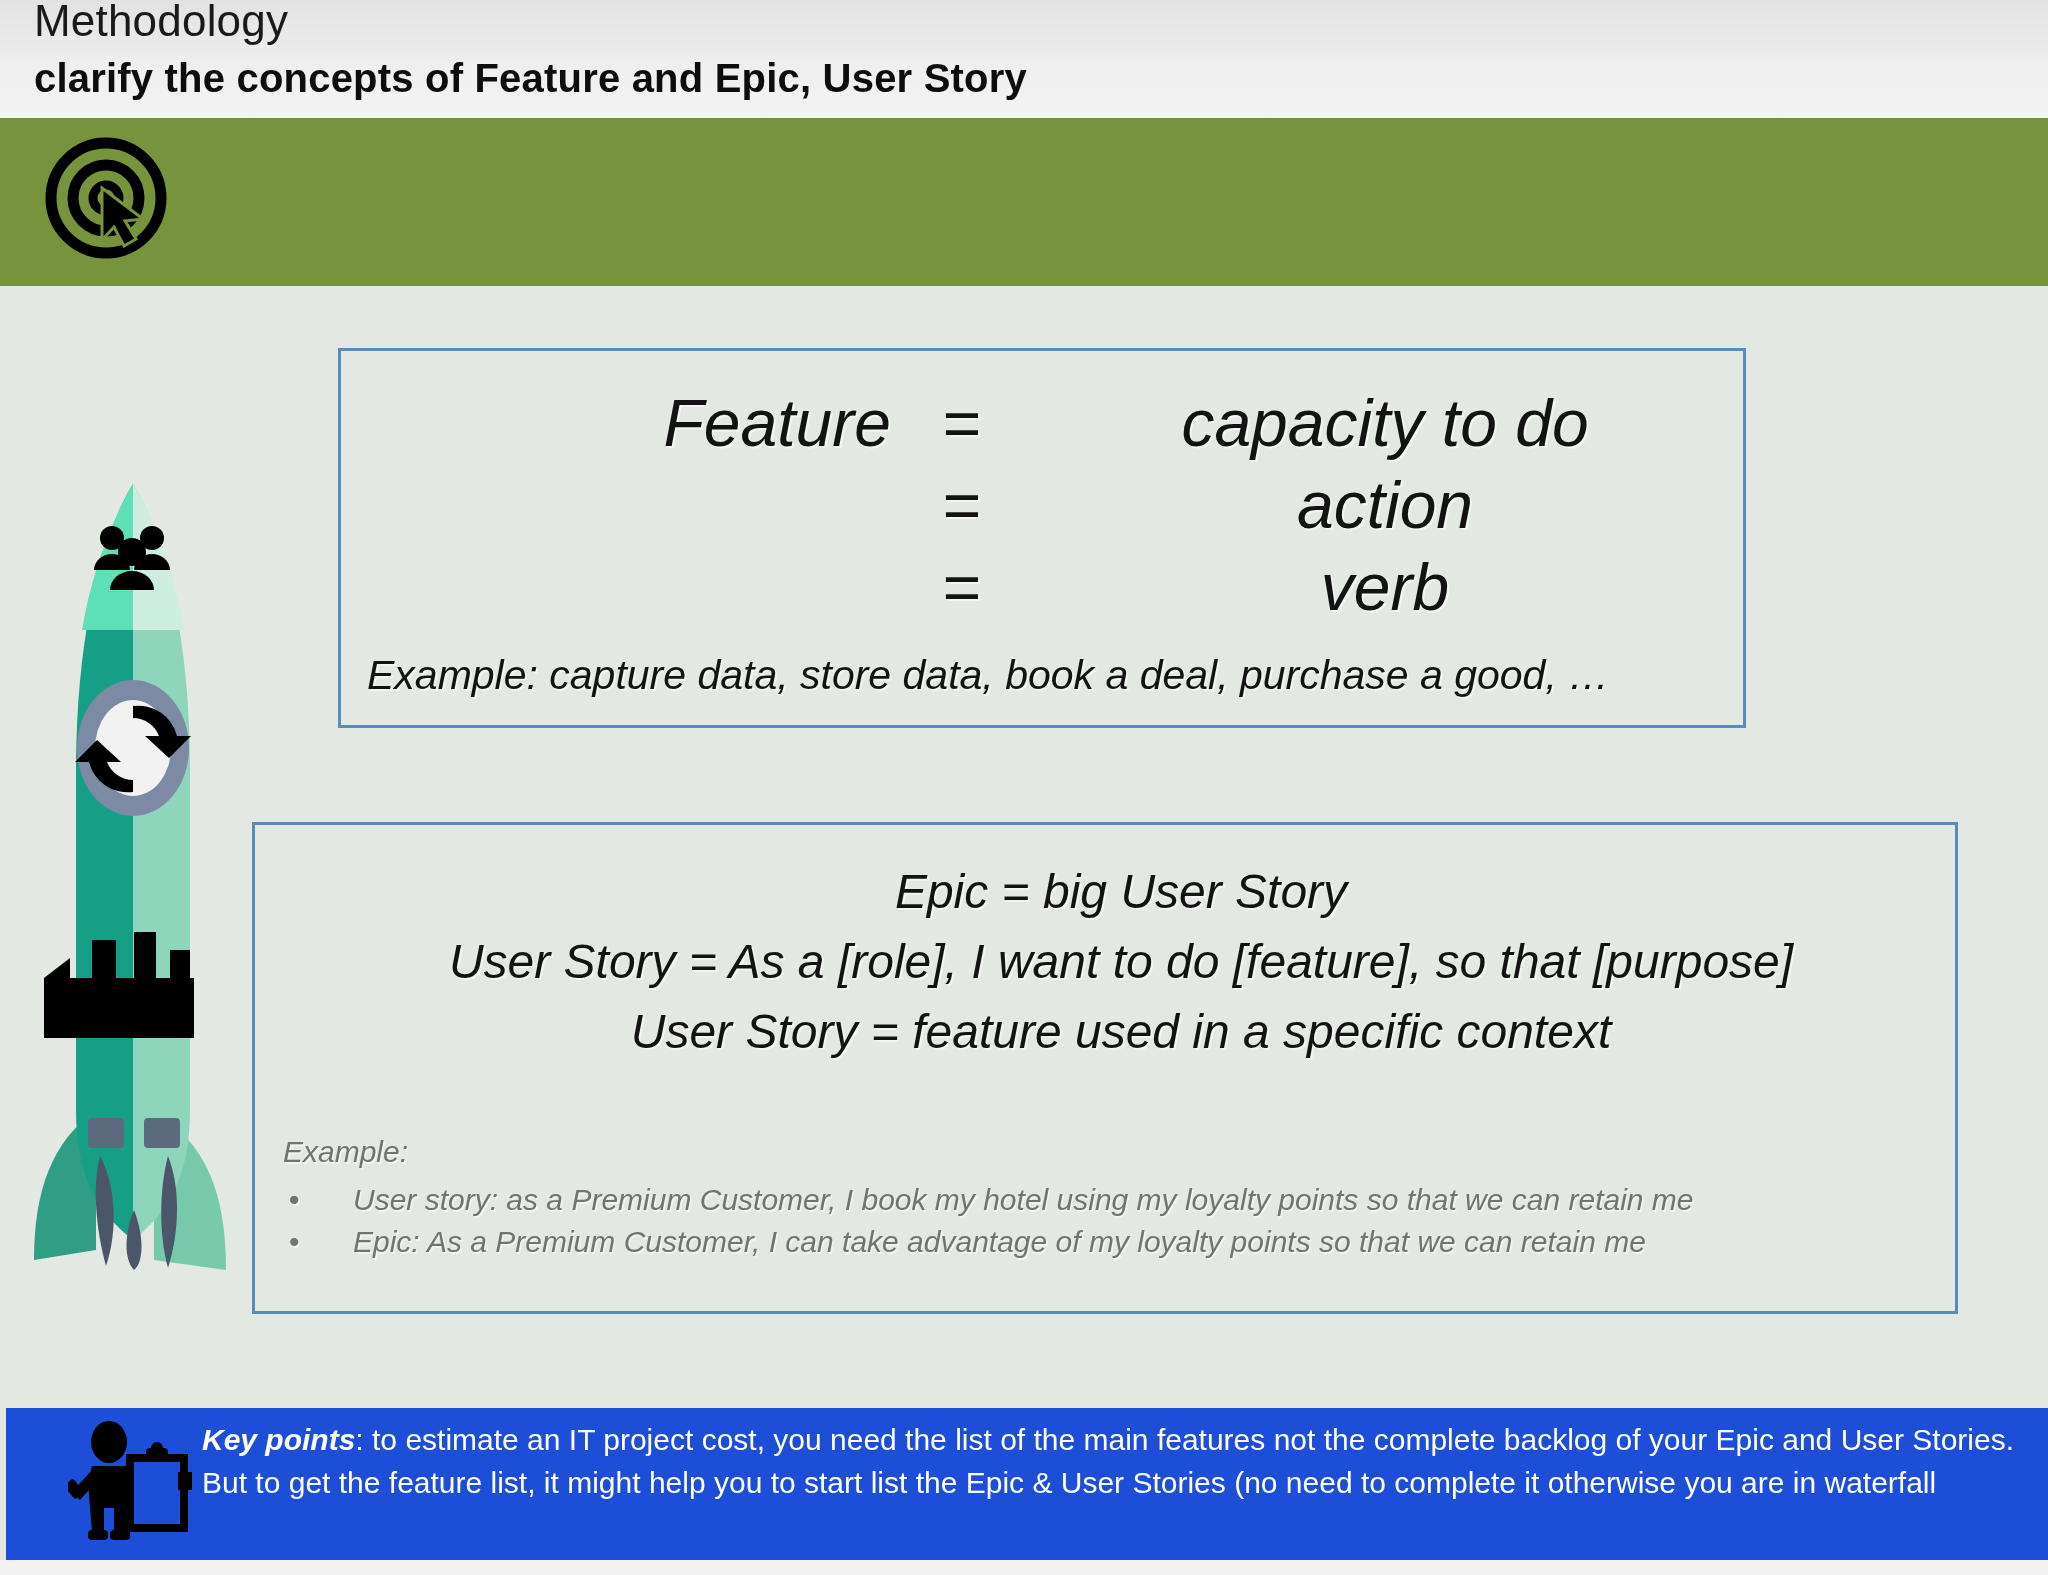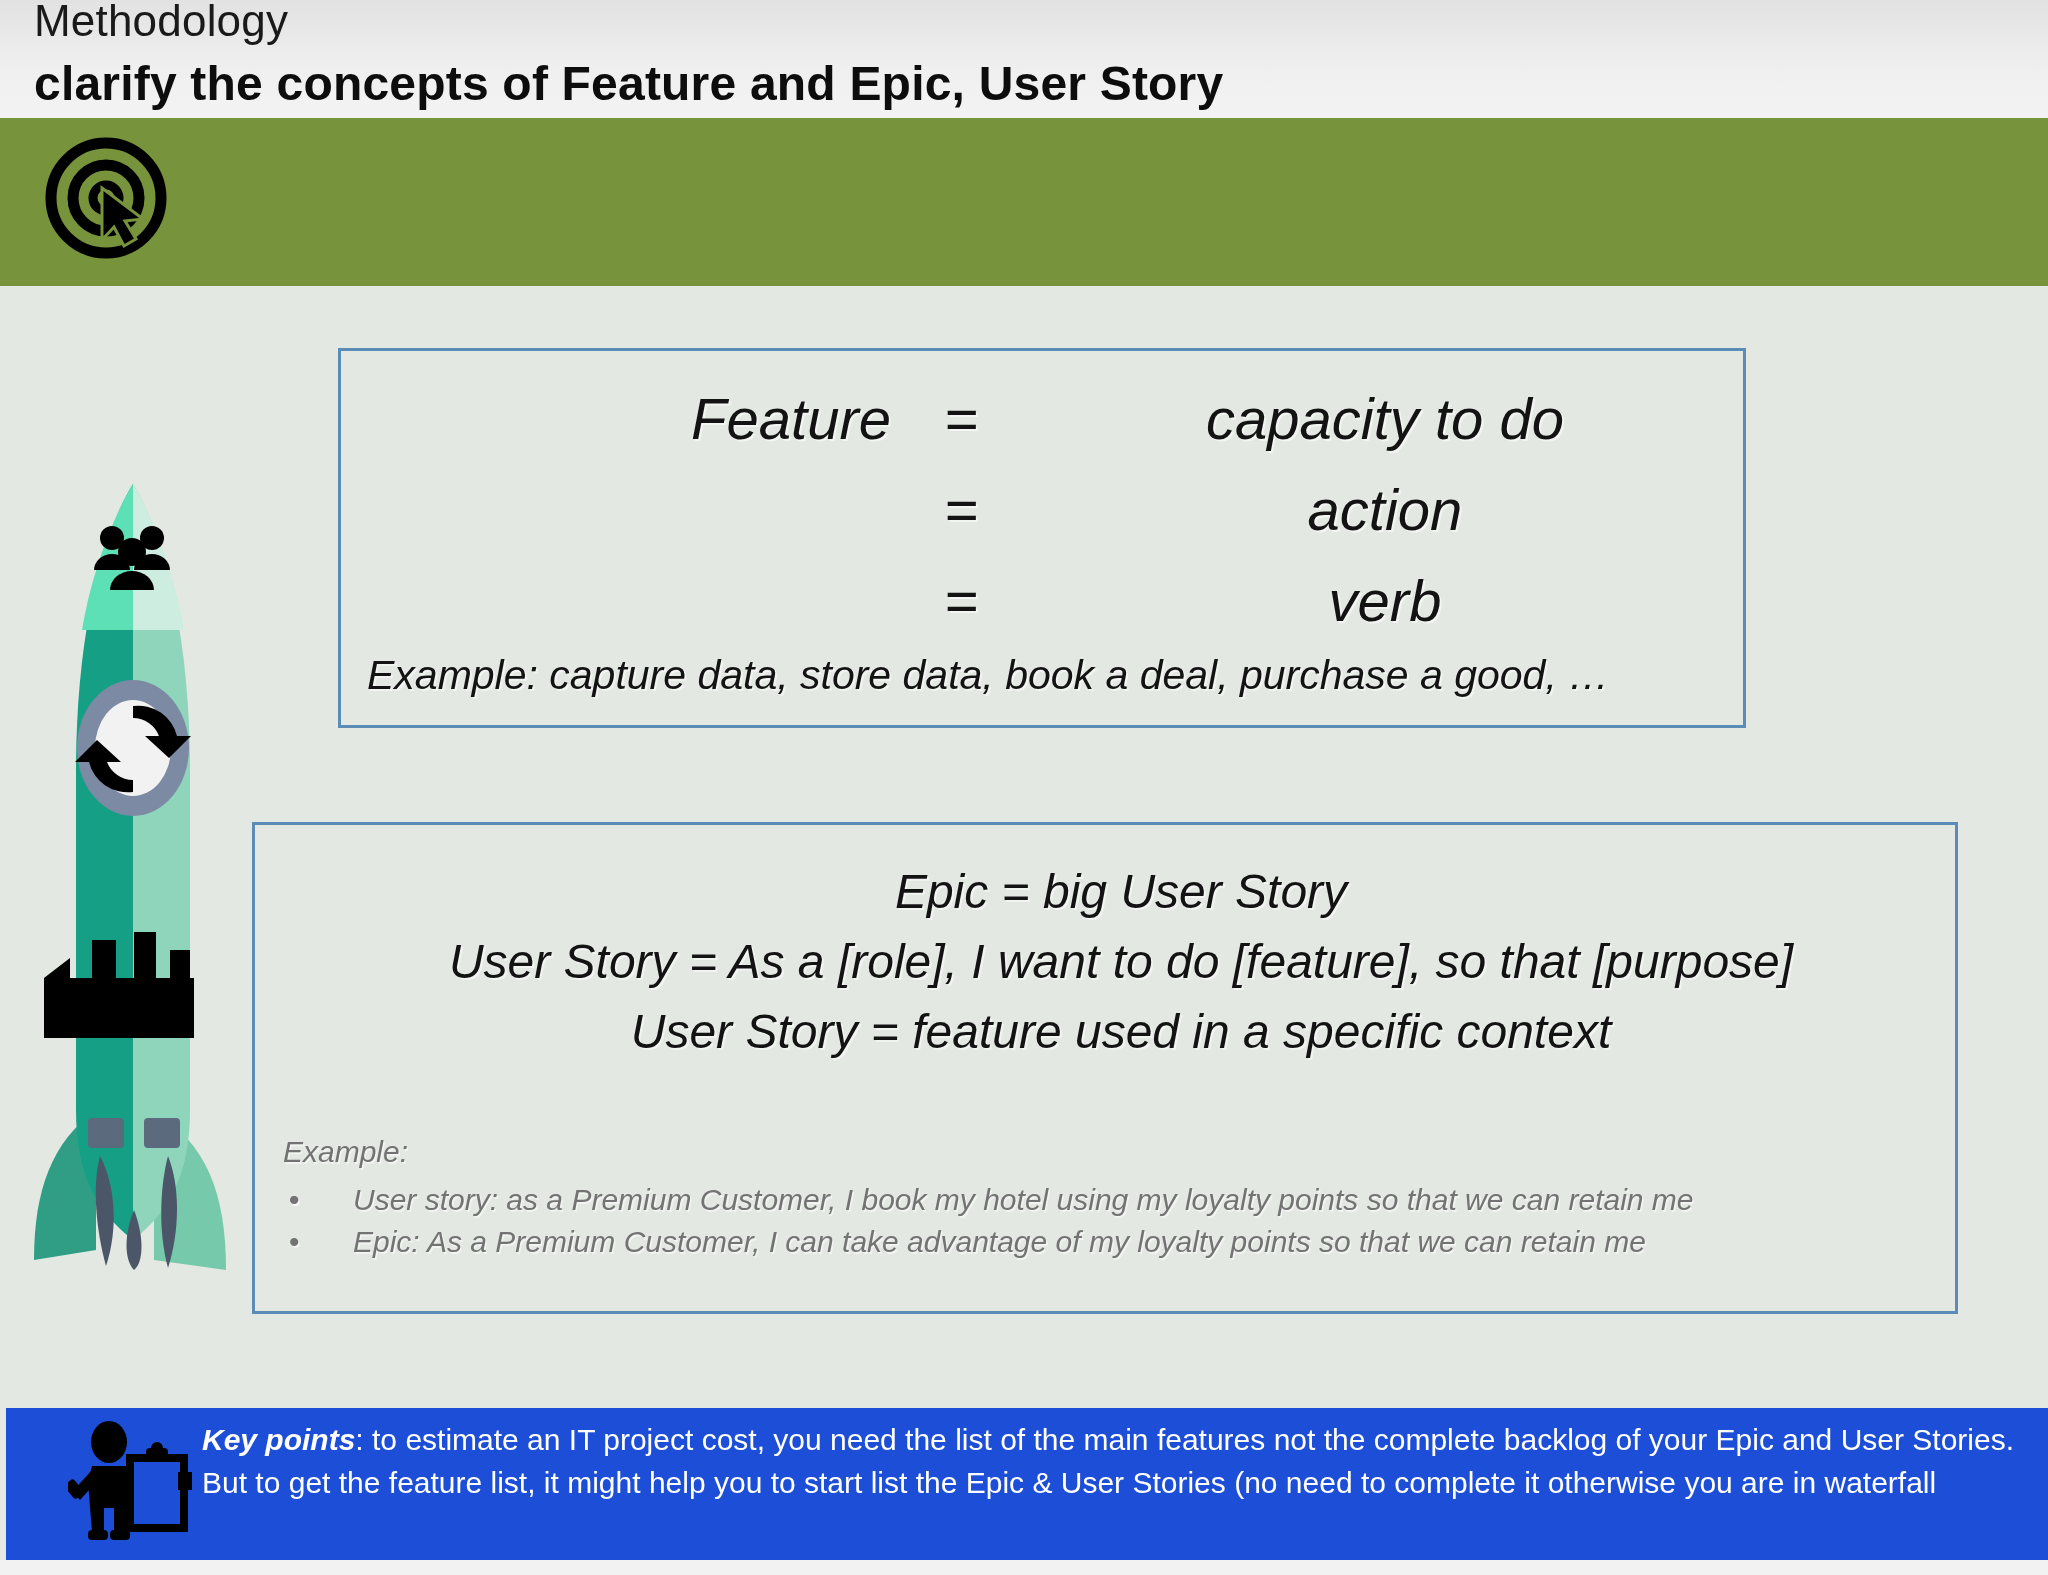--- a/index.html
+++ b/index.html
@@ -28,21 +28,21 @@
     position: absolute;
     left: 34px; top: -4px;
     font-size: 44px;
     color: #1A1A1A;
     letter-spacing: 0.2px;
     white-space: nowrap;
   }
   .title-line2 {
     position: absolute;
     left: 34px; top: 56px;
-    font-size: 48px;
+    font-size: 40px;
     font-weight: 600;
     color: #0D0D0D;
     letter-spacing: 0.2px;
     white-space: nowrap;
   }
 
   
   .band-top {
     position: absolute;
     left: 0; top: 118px;
@@ -94,23 +94,23 @@
     width: 1706px; height: 492px;
   }
 
   
   .eq {
     position: absolute;
     left: 0; top: 34px;
     width: 100%;
     display: grid;
     grid-template-columns: 580px 80px auto;
-    row-gap: 24px;
+    row-gap: 6px;
     font-style: italic;
-    font-size: 58px;
+    font-size: 66px;
     color: #131313;
     text-shadow: 2px 2px 0 rgba(255,255,255,0.55);
   }
   .eq .term { text-align: right; padding-right: 30px; }
   .eq .sign { text-align: center; }
   .eq .val  { text-align: center; padding-left: 26px; }
   .eq .blank { }
 
   .example1 {
     position: absolute;

